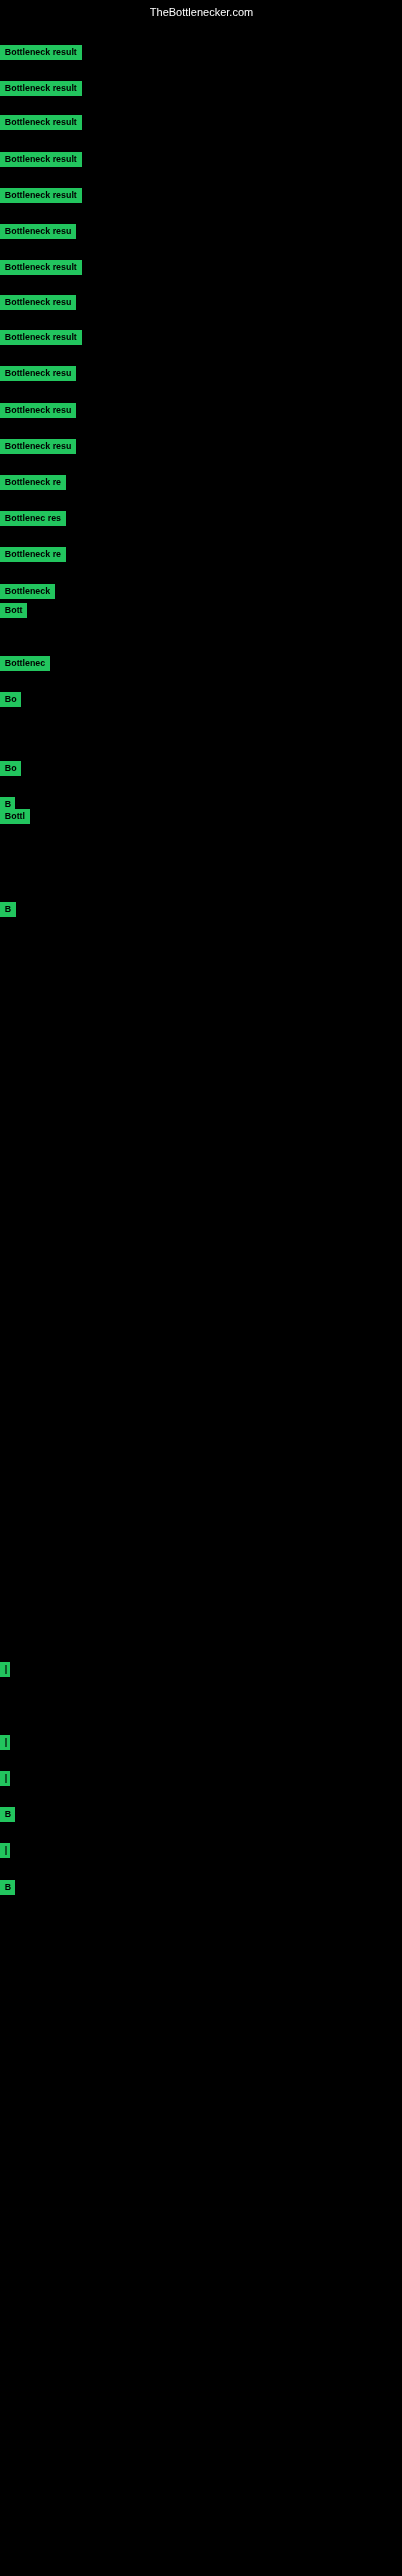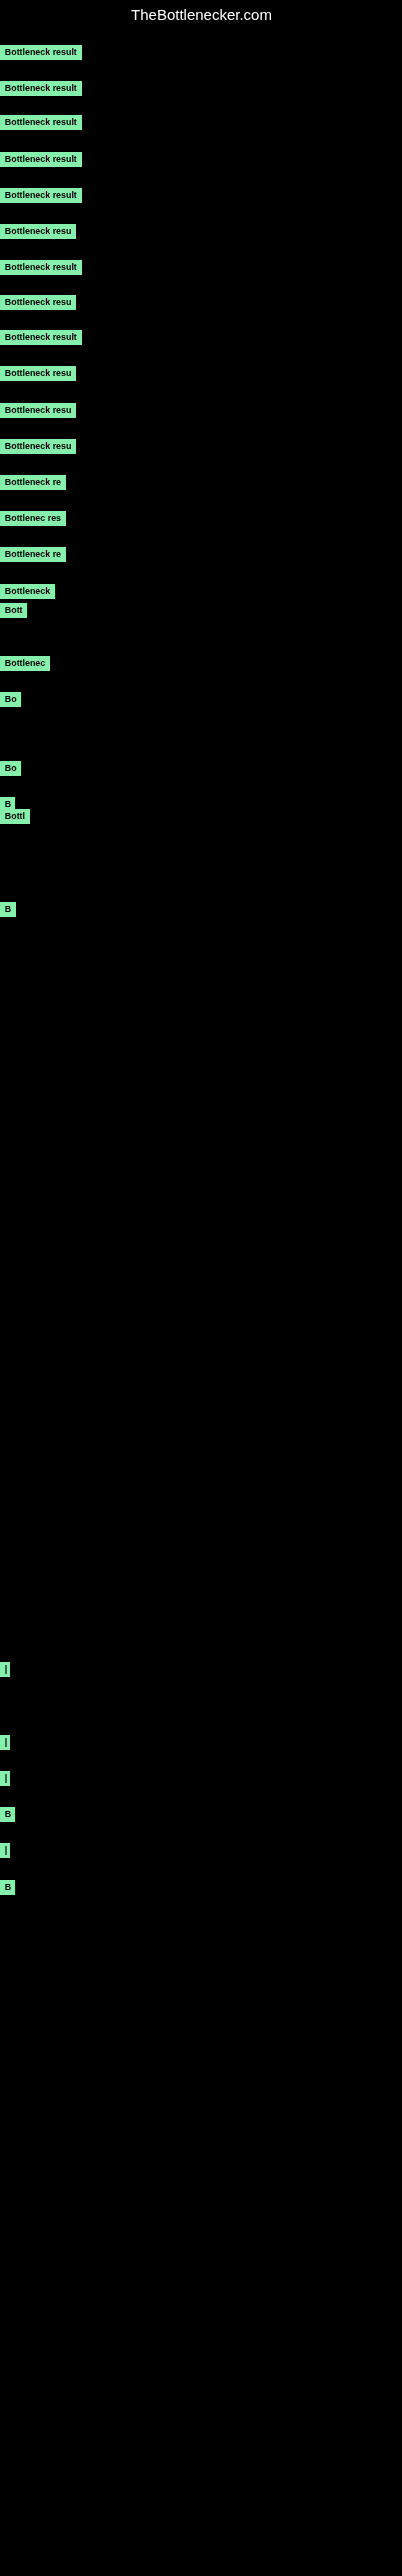--- a/index.html
+++ b/index.html
@@ -16,26 +16,26 @@
       position: relative;
     }
 
     .site-title {
       position: absolute;
       top: 6.4px;
       left: 0;
       right: 0;
       text-align: center;
       color: #ffffff;
-      font-size: 15px;
+      font-size: 11px;
       font-weight: normal;
     }
 
     .bottleneck-badge {
-      background-color: #86efac;
+      background-color: #22c55e;
       color: #000000;
       font-size: 8.9px;
       font-weight: bold;
       padding: 2.4px 4.8px;
       display: inline-block;
       white-space: nowrap;
       overflow: hidden;
     }
 
     .badge-wrapper {

